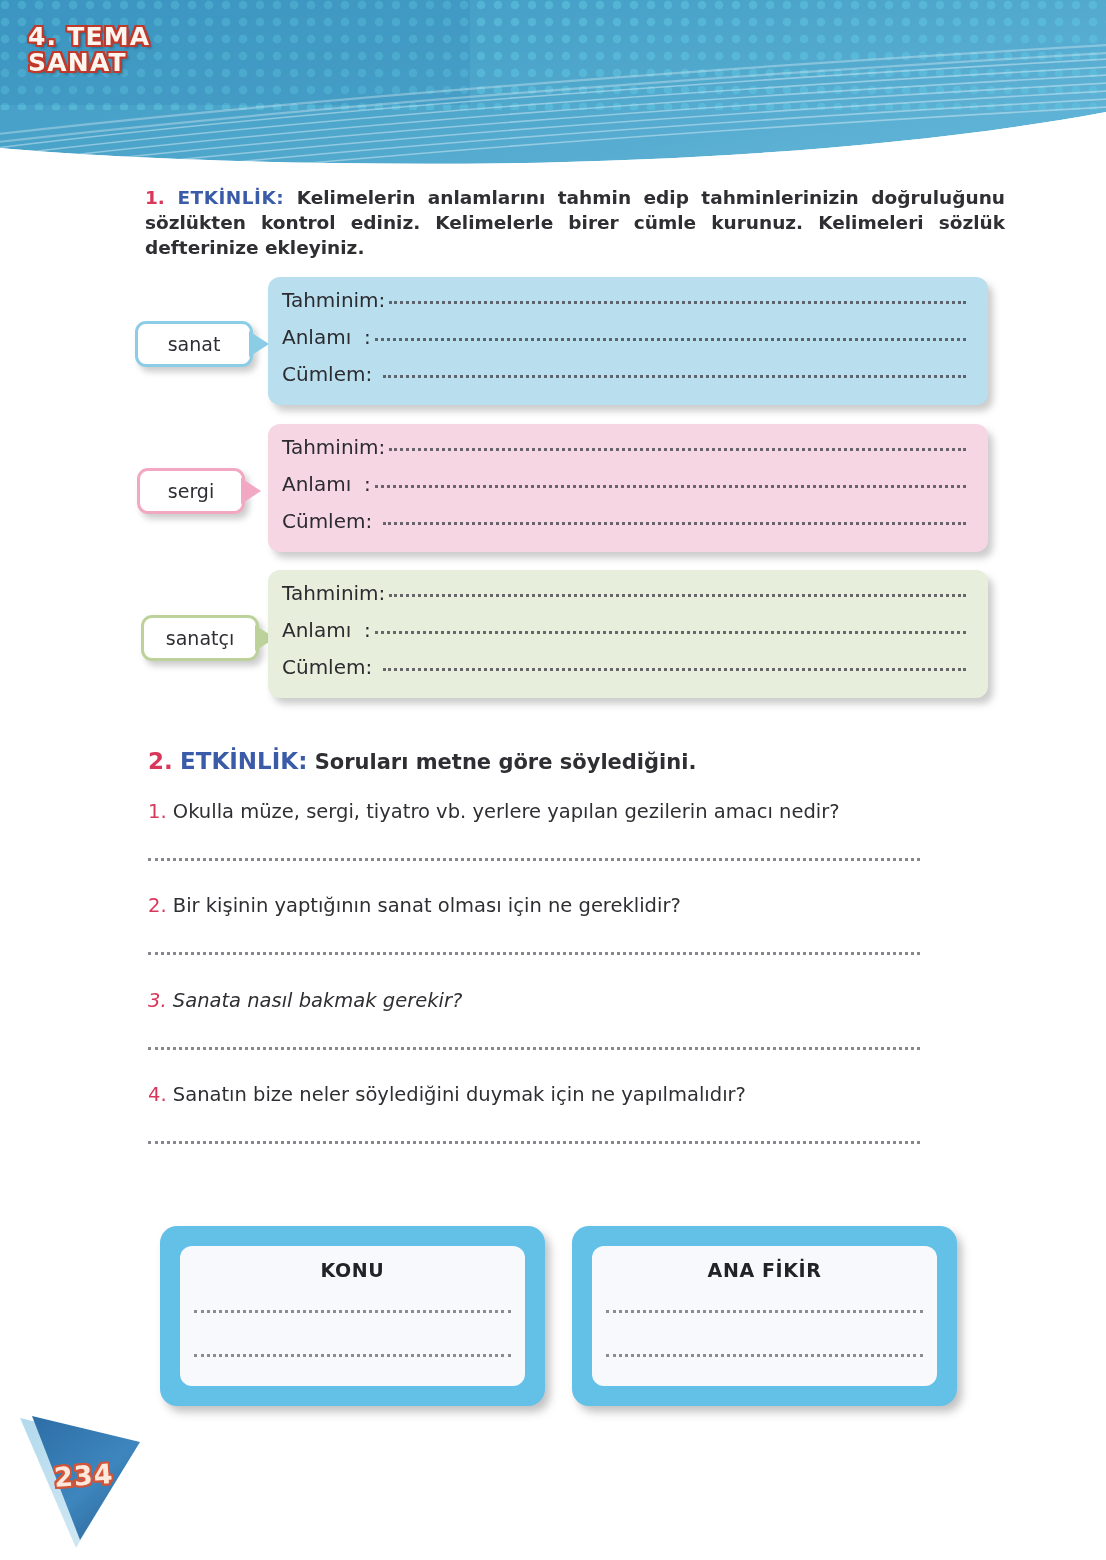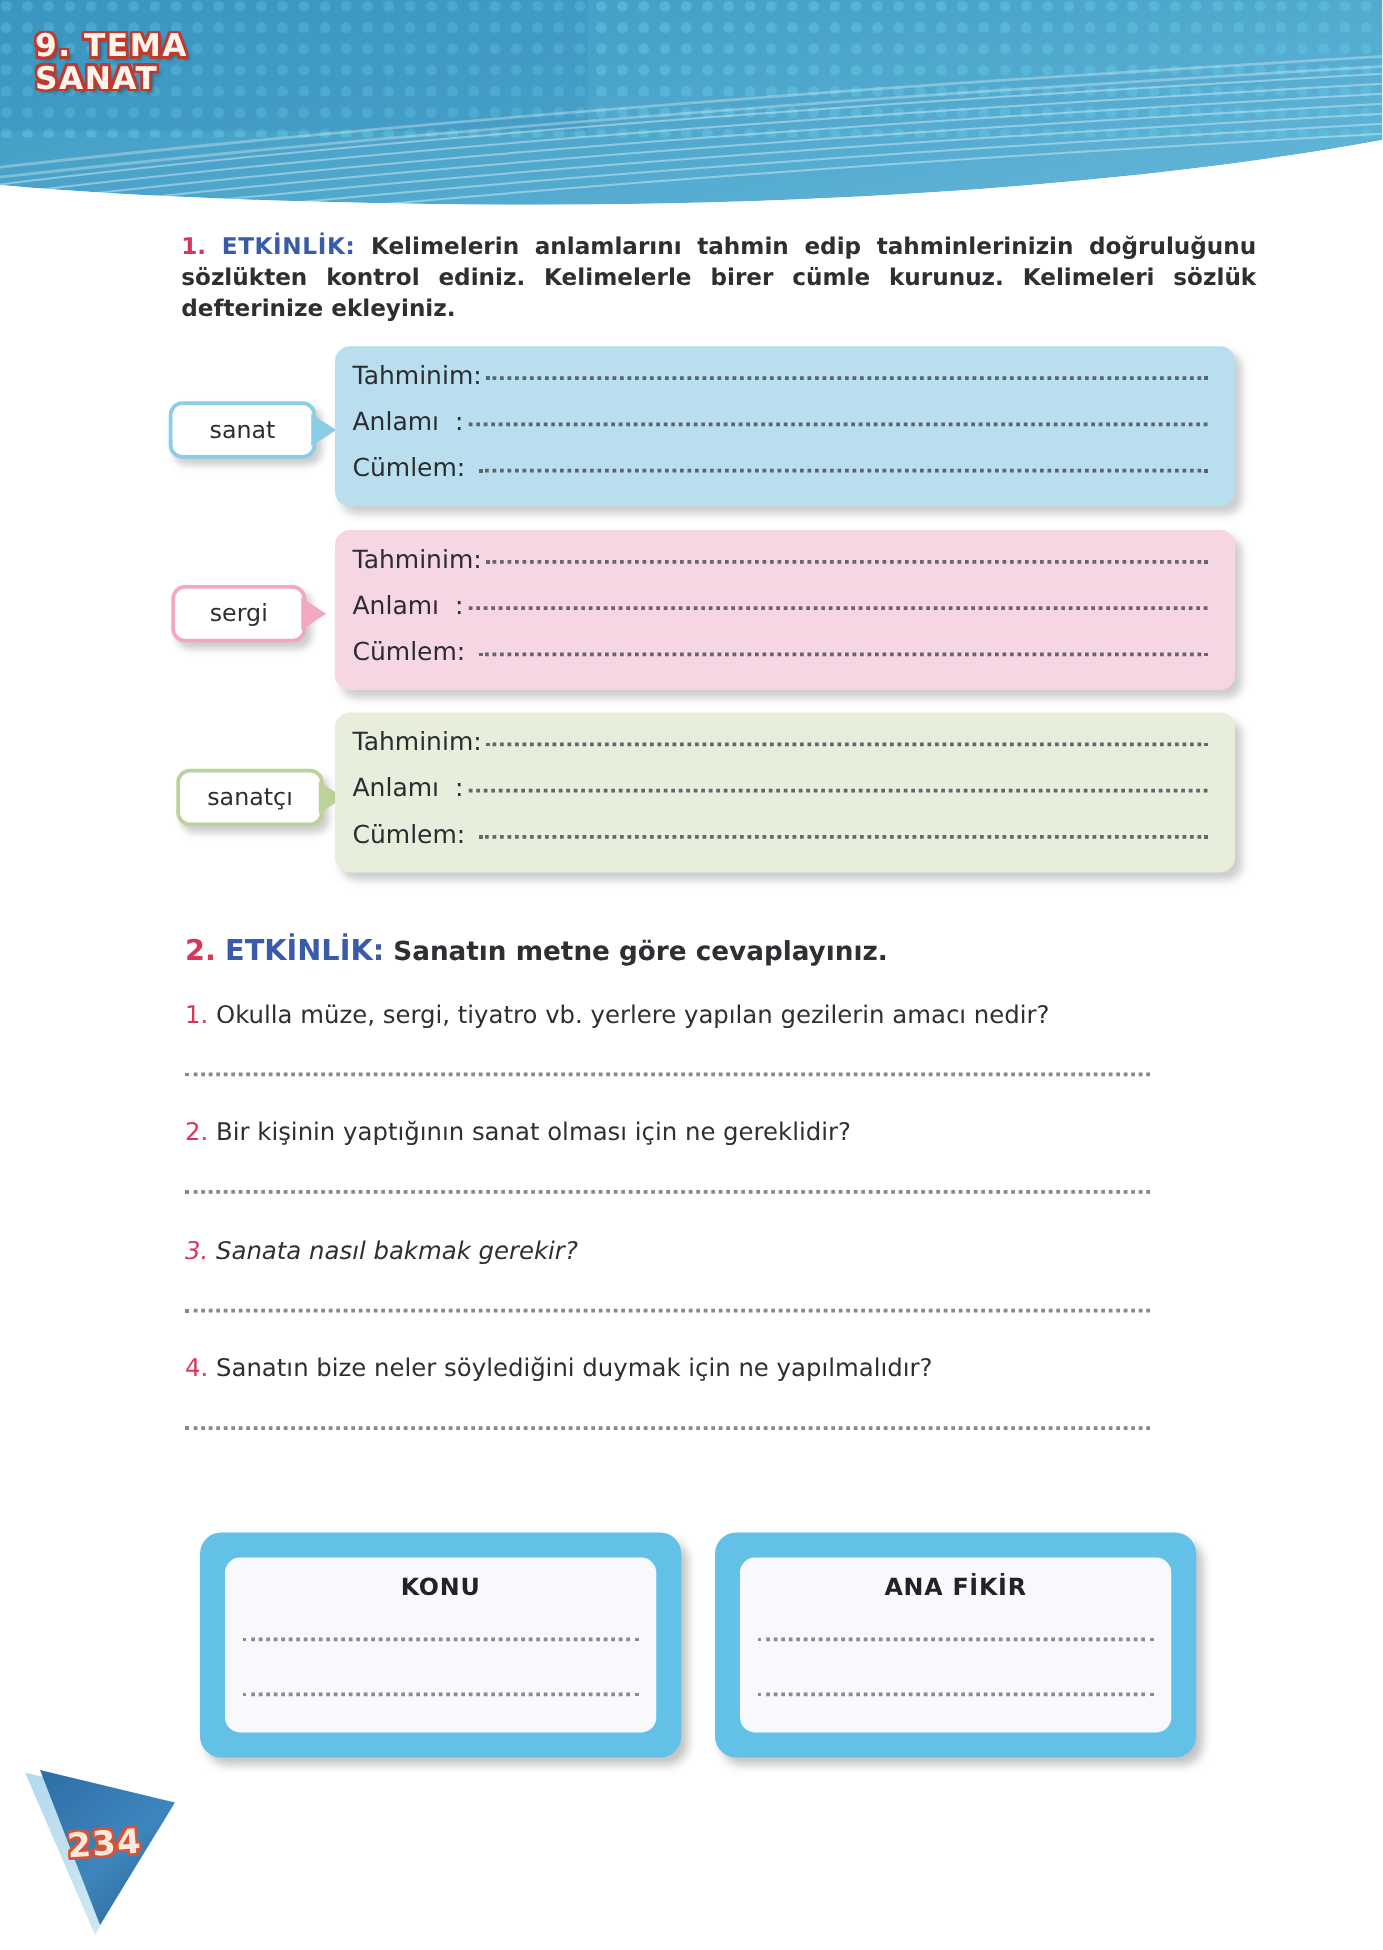--- a/index.html
+++ b/index.html
@@ -292,21 +292,21 @@
       </g>
       <g fill="none" stroke="#ffffff" stroke-opacity="0.30" stroke-width="2.2">
         <path d="M-20,136 C260,104 640,72 1126,44"></path>
         <path d="M-20,144 C260,112 640,80 1126,52"></path>
       </g>
     </g>
 
     <path d="M0,148 C90,156 200,161 330,163 C620,168 900,150 1106,112 L1106,165 L0,165 Z" fill="#ffffff" opacity="0.92"></path>
   </svg>
 
-  <div id="theme-label">9. TEMA
+  <div id="theme-label">4. TEMA
 SANAT</div>
 </div>
 
 <div id="content">
 
   <div id="act1" class="act-head"><span class="act-num">1.</span><span>&nbsp;</span><span class="act-word">ETKİNLİK:</span><span class="act-body"> Kelimelerin anlamlarını tahmin edip tahminlerinizin doğruluğunu sözlükten kontrol ediniz. Kelimelerle birer cümle kurunuz. Kelimeleri sözlük defterinize ekleyiniz.</span></div>
 
   <div class="word-row" id="row-sanat">
     <div class="word-tag" id="tag-sanat">
       <span>sanat</span>
@@ -360,21 +360,21 @@
         <span class="f-label">Anlamı  :</span>
         <span class="f-dots"></span>
       </div>
       <div class="field">
         <span class="f-label">Cümlem: </span>
         <span class="f-dots"></span>
       </div>
     </div>
   </div>
 
-  <div id="act2" class="act-head"><span class="act-num">2.</span><span>&nbsp;</span><span class="act-word">ETKİNLİK:</span><span class="act-body"> Sanatın metne göre cevaplayınız.</span></div>
+  <div id="act2" class="act-head"><span class="act-num">2.</span><span>&nbsp;</span><span class="act-word">ETKİNLİK:</span><span class="act-body"> Soruları metne göre söylediğini.</span></div>
 
   <div class="question" id="q1"><span class="q-num">1.</span><span> Okulla müze, sergi, tiyatro vb. yerlere yapılan gezilerin amacı nedir?</span></div>
   <div class="answer-line" id="a1"></div>
 
   <div class="question" id="q2"><span class="q-num">2.</span><span> Bir kişinin yaptığının sanat olması için ne gereklidir?</span></div>
   <div class="answer-line" id="a2"></div>
 
   <div class="question" id="q3"><span class="q-num">3.</span><span> Sanata nasıl bakmak gerekir?</span></div>
   <div class="answer-line" id="a3"></div>
 

